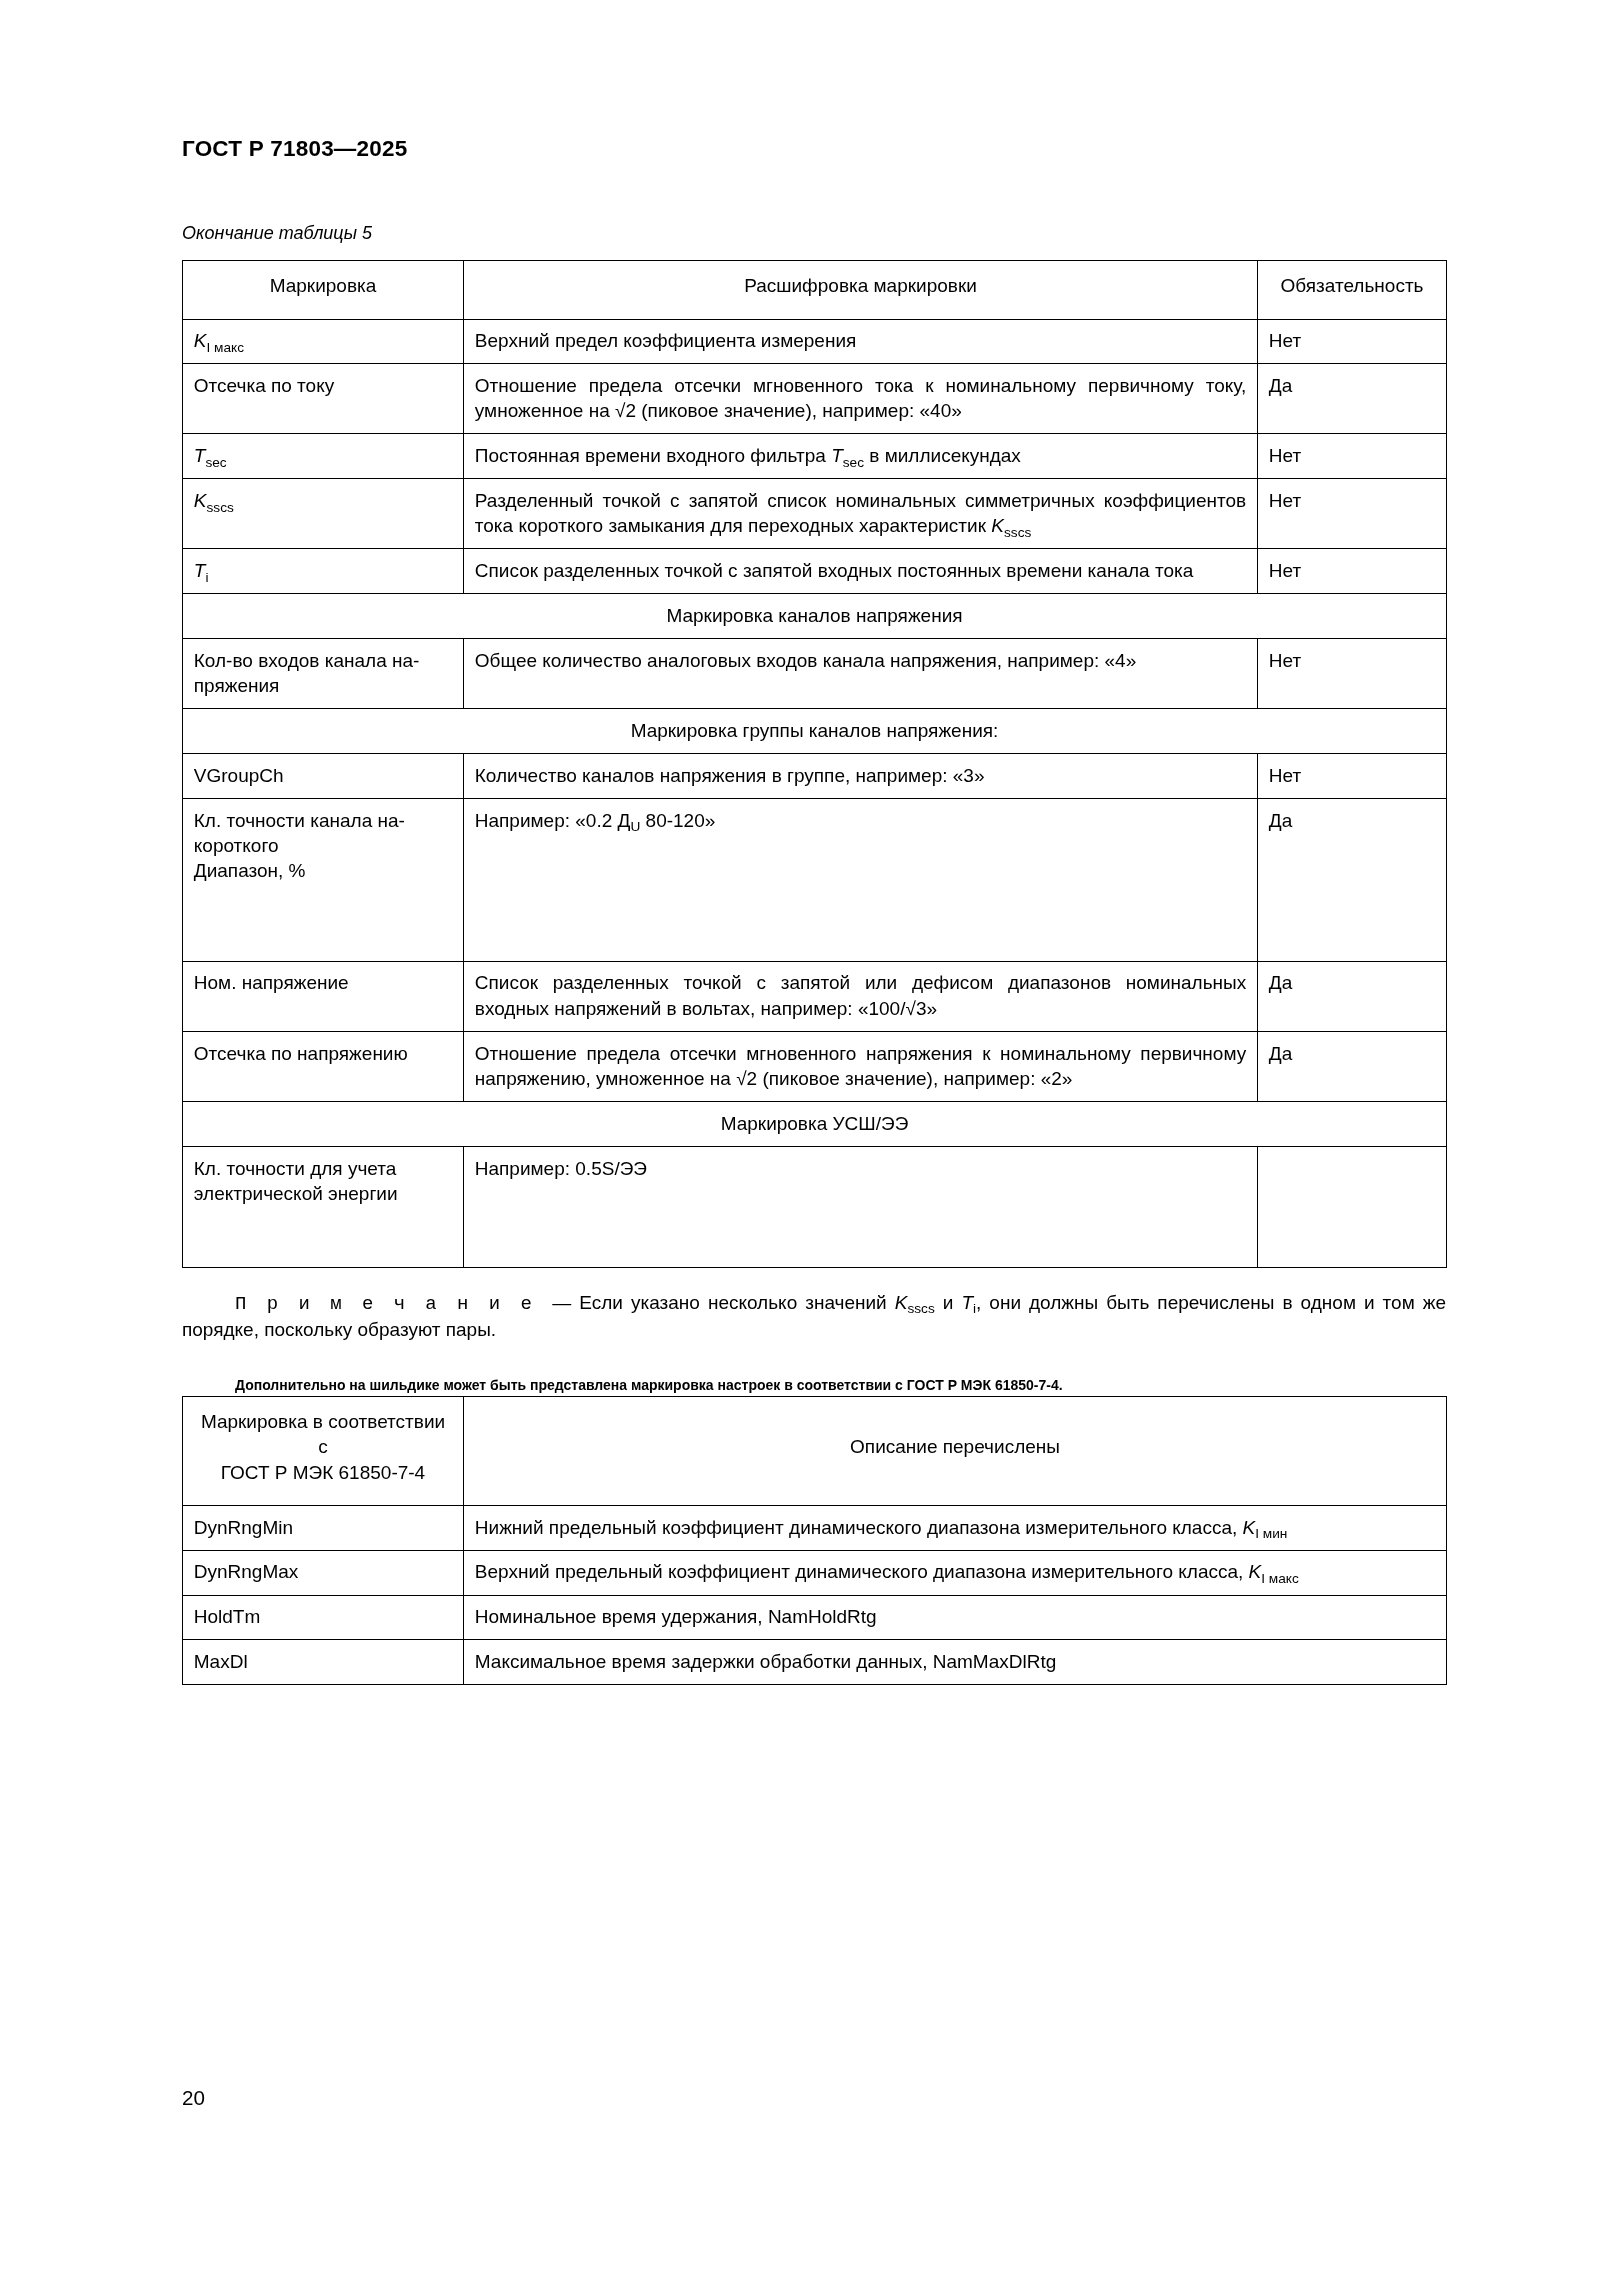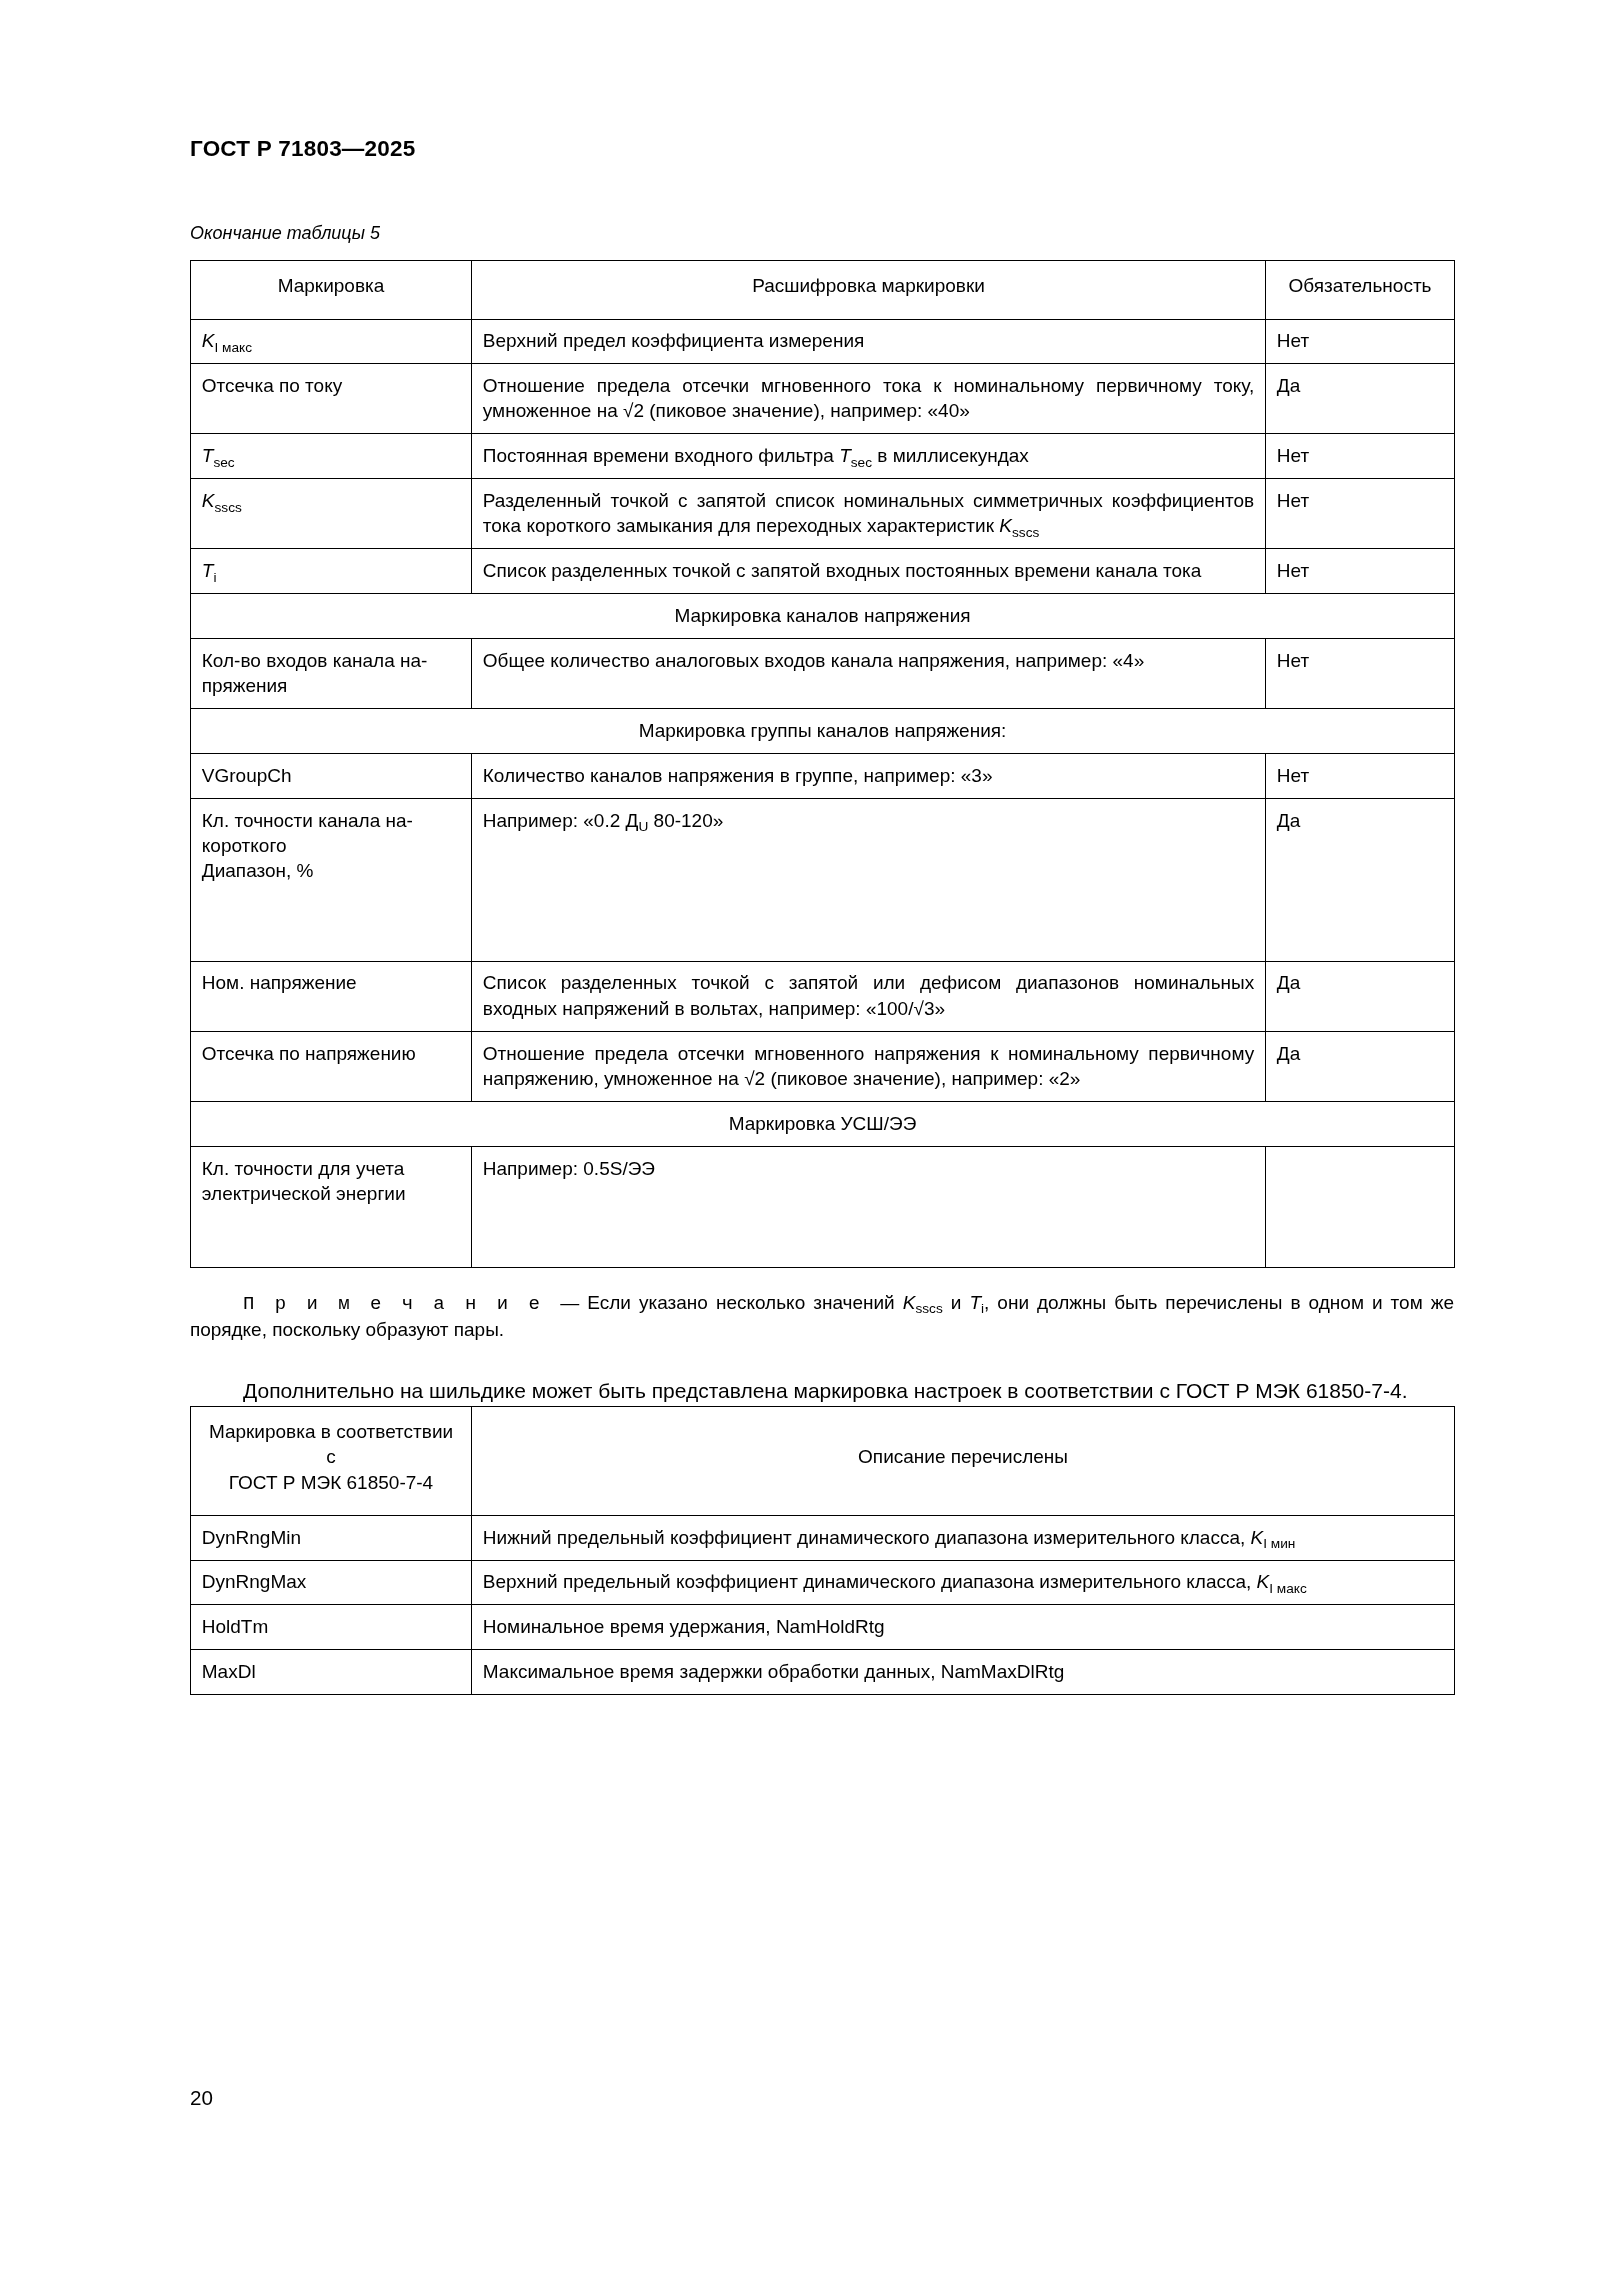--- a/index.html
+++ b/index.html
@@ -10,21 +10,21 @@
   body {
     width: 1621px;
     height: 2293px;
     font-family: "Liberation Sans", sans-serif;
     color: #000000;
     position: relative;
     overflow: hidden;
   }
   .page {
     position: absolute;
-    left: 8px; top: 0;
+    left: 0; top: 0;
     width: 1501px;
     height: 2293px;
     background: #fff;
   }
   .content {
     position: absolute;
     left: 182px;
     top: 137px;
     width: 1264px;
   }
@@ -85,25 +85,26 @@
     margin: 21.6px 0 0 0;
     line-height: 1.38;
     text-align: justify;
     text-align-last: left;
   }
   .note .lead {
     letter-spacing: 3.1px;
     font-family: Liberation Mono, monospace;
   }
   .para {
-    font-size: 21px;
+    font-size: 14px;
     margin: 33px 0 0 0;
     line-height: 1.42;
     text-align: justify;
     text-align-last: left;
+    font-weight: bold;
   }
   .para .ind { display: inline-block; width: 53px; }
   .note .ind { display: inline-block; width: 53px; }
   .table6-caption {
     font-size: 19px;
     margin: 35px 0 15.7px 0;
   }
   .table6-caption .sp { letter-spacing: 2.5px; }
   .page-number {
     position: absolute;

